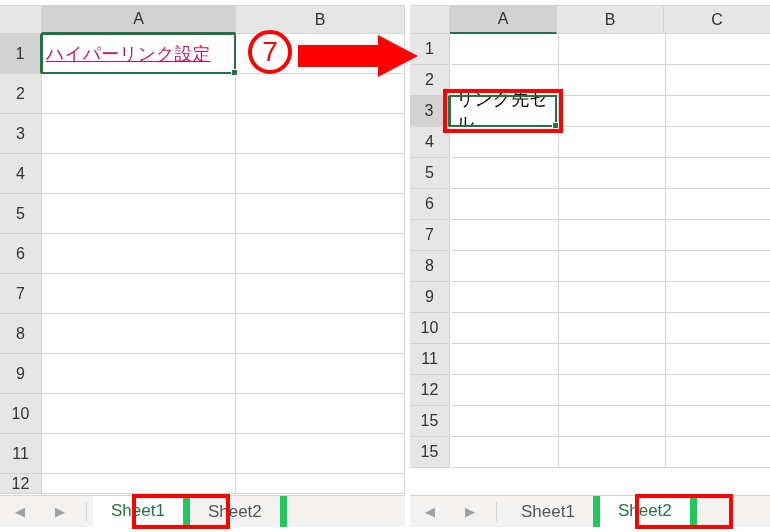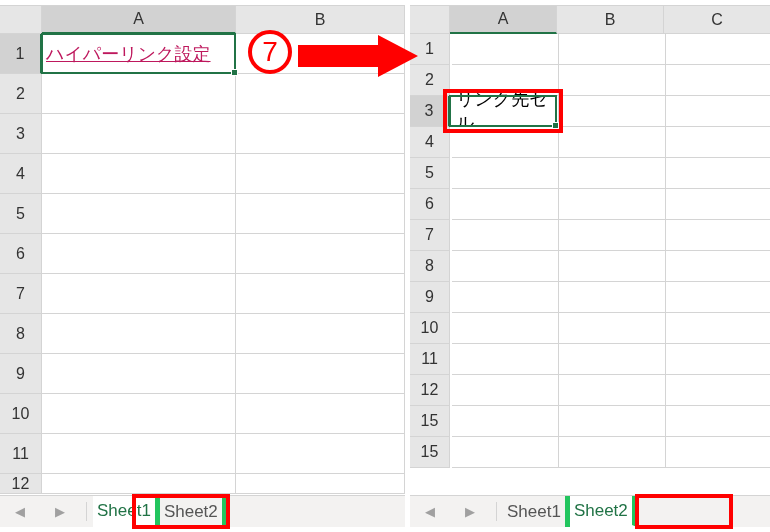--- a/index.html
+++ b/index.html
@@ -140,27 +140,27 @@
   .tabnav {
     width: 40px;
     display: flex;
     align-items: center;
     justify-content: center;
     color: #a0a0a0;
     font-size: 13px;
   }
   .navsep { width: 1px; background: #d4d4d4; margin: 6px 6px; }
   .tab {
-    padding: 0 4px;
+    padding: 0 18px;
     display: flex;
     align-items: center;
     justify-content: center;
     font-size: 17px;
     color: #555;
-    border-right: 5px solid #22c55e;
+    border-right: 7px solid #22c55e;
     background: #f3f2f1;
     cursor: pointer;
   }
   .tab.active { background: #ffffff; color: #217346; border-bottom: 2px solid #fff; position: relative; top: 0; }
   .tab.active::after{
     content:""; position:absolute; left:0; right:0; bottom:-1px; height:2px; background:#fff;
   }
   .tab:first-of-type { border-left: 1px solid #d4d4d4; }
 
   .stepcircle {

